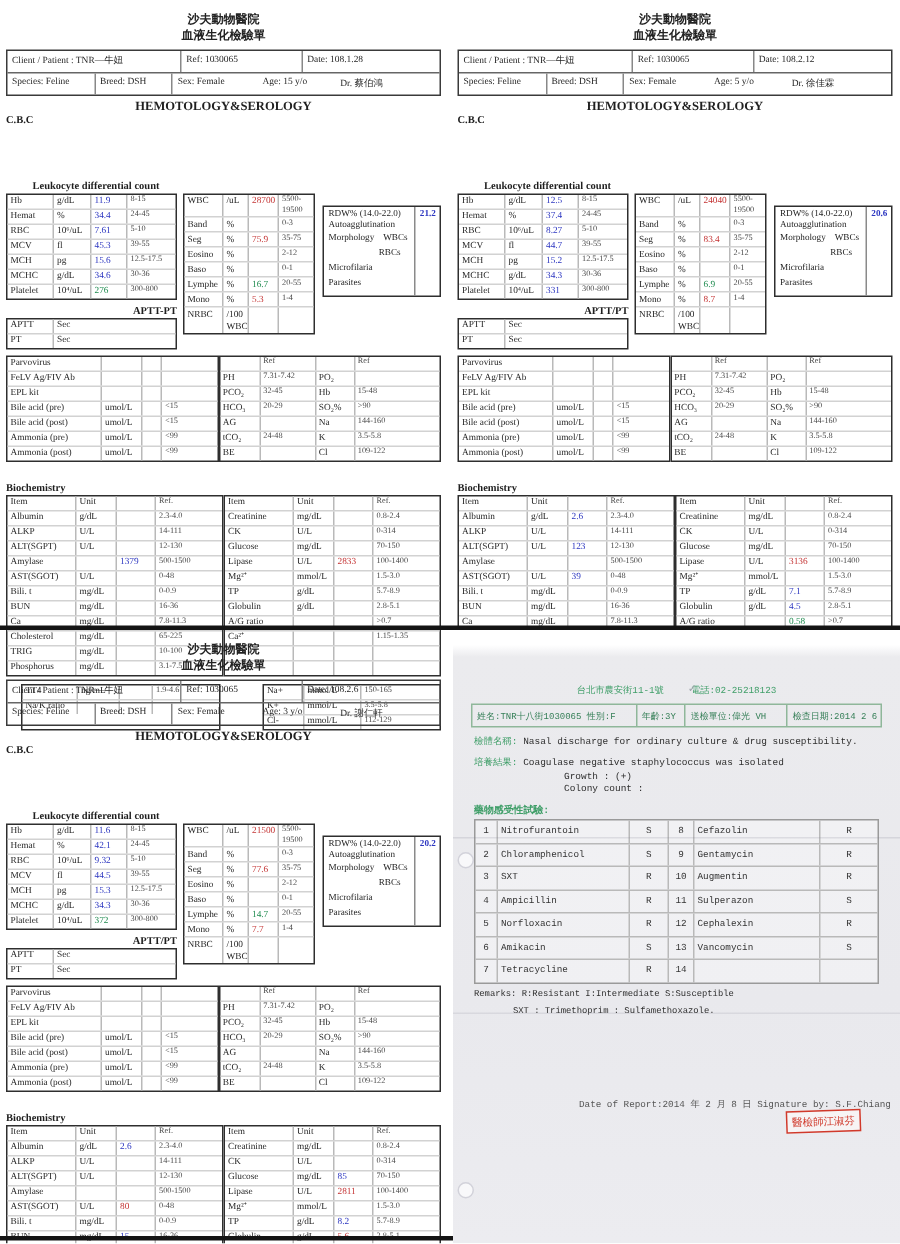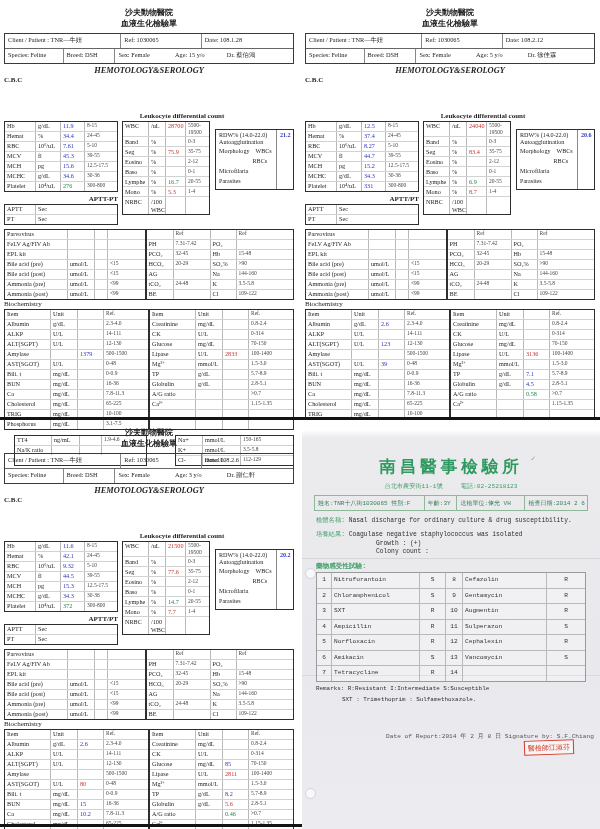--- a/index.html
+++ b/index.html
@@ -10,22 +10,22 @@
   .report{width:296px;padding-top:4px;}
   .r-title{text-align:center;font-weight:bold;font-size:8px;line-height:1.35;color:#222;}
   .r-header{border:1.8px solid #3a3a3a;margin:3px 3px 2px 3px;font-size:6.3px;}
   .hrow{display:flex;}
   .hrow:first-child{border-bottom:1px solid #666;}
   .hc{padding:2.5px 3px;box-sizing:border-box;overflow:hidden;white-space:nowrap;}
   .hc+.hc{border-left:1px solid #888;}
   .hc.nb{border-left:none;}
   .w40{width:40%;}.w28{width:28%;}.w32{width:32%;}
   .w20{width:20%;}.w18{width:18%;}.w24{width:24%;}
-  .r-section{text-align:center;font-weight:bold;font-size:8.4px;margin:1px 0;font-style:italic;}
-  .labels-row{display:flex;margin:0 3px;font-weight:bold;font-size:7px;}
+  .r-section{text-align:center;font-weight:bold;font-size:8.4px;margin:1px 0;}
+  .labels-row{display:flex;margin:0 3px;font-weight:bold;font-size:7px;flex-direction:column;}
   .labels-row .cbc-lab{width:118px;}
   .labels-row .leuko-lab{width:120px;text-align:center;white-space:nowrap;margin-top:36px;}
   .cols{display:flex;margin:1px 3px 0 3px;}
   .col-left{width:114px;}
   .col-mid{width:88px;margin-left:4px;}
   .col-right{flex:1;margin-left:5px;}
   .tbl{border:1.6px solid #2e2e2e;background:#fff;}
   .tr{display:flex;align-items:stretch;}
   .tr:not(:last-child){border-bottom:1px solid #d2d2d2;}
   .td{padding:0.5px 2px;font-size:6.2px;line-height:1.25;min-height:9px;box-sizing:border-box;overflow:hidden;}
@@ -40,21 +40,21 @@
   .morph-vline{position:absolute;top:0;bottom:0;right:21%;border-left:1px solid #8a8a8a;}
   .morph-rdw{display:flex;}
   .morph-rdw .rdw-l{flex:1;}
   .morph-rdw .rdw-val{width:21%;text-align:center;font-weight:bold;}
   .morph-line{white-space:pre;line-height:1.6;}
   .row2{margin-top:4px;justify-content:space-between;}
   .sero{width:140px;}
   .sero .lab{width:62px;}.sero .unit{width:27px;}.sero .val{width:13px;}.sero .ref{flex:1;}
   .gas{width:147px;}
   .gas .g0{width:26px;}.gas .g1{width:37px;}.gas .g2{width:26px;}.gas .g3{flex:1;}
-  .bio-lab{font-weight:normal;font-size:7px;margin:0 0 0 3px;}
+  .bio-lab{font-weight:bold;font-size:7px;margin:13px 0 0 3px;}
   .row3{margin-top:1px;justify-content:space-between;}
   .bio{width:144px;}
   .bio .lab{width:45px;}.bio .unit{width:27px;}.bio .val{width:26px;}.bio .ref{flex:1;}
   .row4{margin-top:5px;}
   .tt4{width:132px;margin-left:10px;}
   .tt4 .lab{width:36px;}.tt4 .unit{width:28px;}.tt4 .val{width:22px;}.tt4 .ref{flex:1;}
   .electro{width:118px;margin-left:28px;}
   .electro .lab{width:26px;}.electro .unit{width:38px;}.electro .ref{flex:1;}
   .c-blue{color:#2b35c0;}
   .c-red{color:#c43434;}
@@ -1599,21 +1599,20 @@
   <div class="divider divider-mid"></div>
   <div class="divider divider-bottom"></div>
 
   <div class="scan">
     <div class="scan-fold"></div>
     <div class="scan-fold2"></div>
     <div class="punch punch-a"></div>
     <div class="punch punch-b"></div>
 
     <div class="s-title-row">
-      <span class="s-title">南昌醫事檢驗所</span>
       <span class="s-check">✓</span>
     </div>
     <div class="s-addr">
       <span>台北市農安街11-1號</span>
       <span>電話:02-25218123</span>
     </div>
 
     <div class="s-info">
 
         <span class="s-ic si0">姓名:TNR十八街1030065 性別:F</span>

